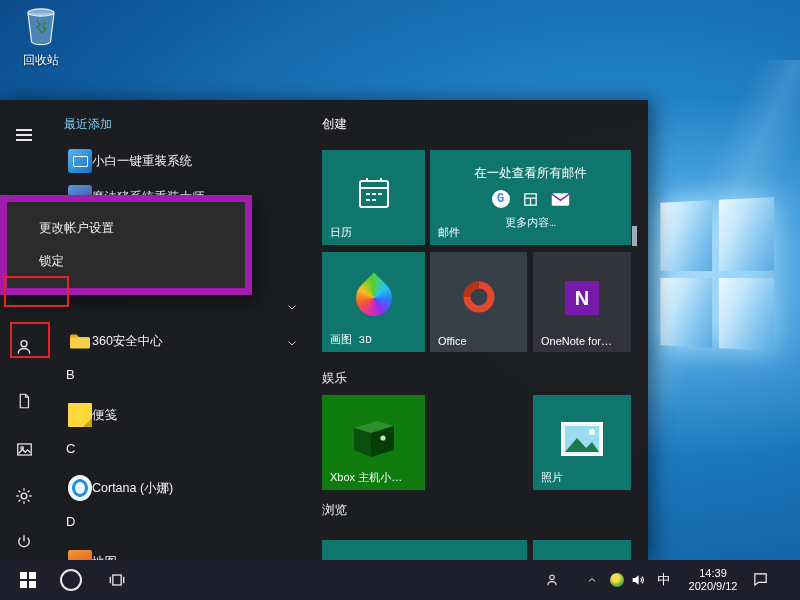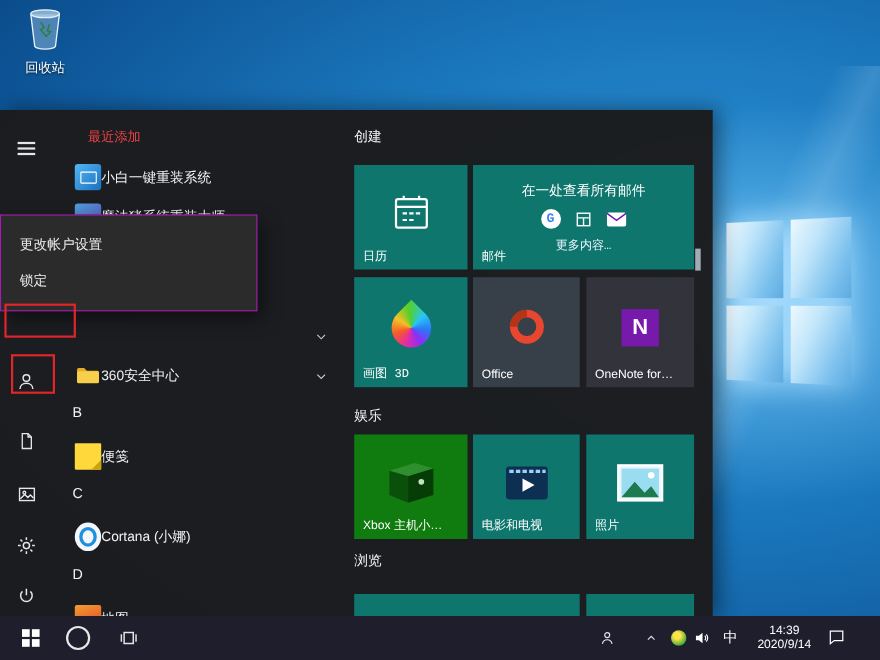--- a/index.html
+++ b/index.html
@@ -28,21 +28,21 @@
 
   
   .start-menu { position:absolute; left:0; top:100px; width:648px; height:460px;
     background:rgba(28,28,30,0.98); color:#f2f2f2; overflow:hidden; z-index:20;
     box-shadow:6px 0 18px rgba(0,0,0,0.45); }
 
   .rail-btn { position:absolute; left:0; width:48px; height:34px; display:flex; align-items:center; justify-content:center; }
   .burger { width:16px; }
   .burger i { display:block; height:2px; background:#e6e6e6; margin:3px 0; }
 
-  .app-section-label { position:absolute; left:80px; top:16px; font-size:12px; color:#ef4444; }
+  .app-section-label { position:absolute; left:64px; top:16px; font-size:12px; color:#7dd3fc; }
   .app-row { position:absolute; left:58px; width:252px; height:36px; display:flex; align-items:center; padding-left:10px; }
   .app-icon { width:24px; height:24px; flex:none; display:flex; align-items:center; justify-content:center; }
   .app-label { font-size:12.5px; color:#f2f2f2; white-space:nowrap; }
   .letter { position:absolute; left:66px; font-size:13px; color:#f2f2f2; }
   .chev { position:absolute; left:286px; }
 
   .icon-xiaobai { background:linear-gradient(135deg,#53b7f2,#1a6fc0); border-radius:3px; }
   .icon-xiaobai::after { content:""; width:13px; height:9px; border:1.5px solid #fff; border-radius:1px; }
   .icon-mofa { background:linear-gradient(135deg,#4e9fd8,#5b55c0); border-radius:3px; }
   .icon-note { background:#ffd83b; position:relative; border-radius:1px; }
@@ -66,22 +66,22 @@
     display:flex; align-items:center; justify-content:center; margin-bottom:8px; }
   .mail-tile { flex-direction:column; justify-content:flex-start; }
   .mail-head { margin-top:15px; font-size:12.5px; color:#fff; }
   .mail-icons { margin-top:8px; display:flex; gap:12px; align-items:center; }
   .gicon { width:18px; height:18px; border-radius:50%; background:#fff; color:#4285f4; font-weight:bold; font-size:12px;
     display:flex; align-items:center; justify-content:center; }
   .mail-more { margin-top:7px; font-size:11px; color:#eaf4fd; }
   .scroll-thumb { position:absolute; left:632px; top:126px; width:5px; height:20px; background:rgba(215,232,245,0.7); }
 
   
-  .context-menu { position:absolute; left:0; top:195px; width:234px; background:#2b2b2b;
-    border:1px solid #a21caf; padding:10px 0; box-shadow:5px 7px 16px rgba(0,0,0,0.5); z-index:30; }
+  .context-menu { position:absolute; left:0; top:195px; width:252px; background:#2b2b2b;
+    border:7px solid #a21caf; padding:10px 15px; box-shadow:5px 7px 16px rgba(0,0,0,0.5); z-index:30; }
   .context-item { height:33px; line-height:33px; padding-left:17px; font-size:12.5px; color:#ededed; }
 
   .red-box { position:absolute; border:2px solid #e1252b; z-index:40; background:transparent; }
   #red-signout { left:4px; top:276px; width:65px; height:31px; }
   #red-user { left:10px; top:322px; width:40px; height:36px; }
 
   
   .taskbar { position:absolute; left:0; top:560px; width:800px; height:40px; background:#1e1e2d; z-index:50; }
   .tb { position:absolute; display:flex; align-items:center; justify-content:center; }
   .start-logo { left:8px; top:0; width:40px; height:40px; }
@@ -266,35 +266,20 @@
     <div class="tile tile-xbox" style="left:322px; top:295px; width:103px; height:95px">
       <svg width="56" height="44" viewBox="0 0 56 44" style="margin-bottom:8px">
         <polygon points="8,11 31,4 48,9 25,16" fill="#2f8f2f"></polygon>
         <polygon points="8,11 25,16 25,40 8,33" fill="#0a4f0a"></polygon>
         <polygon points="25,16 48,9 48,33 25,40" fill="#063c06"></polygon>
         <circle cx="37" cy="21" r="2.6" fill="#d8f5d8" opacity="0.9"></circle>
       </svg>
       <span class="tlabel">Xbox 主机小…</span>
     </div>
 
-    <div class="tile tile-blue" style="left:430px; top:295px; width:97px; height:95px">
-      <svg width="44" height="40" viewBox="0 0 44 40" style="margin-bottom:8px">
-        <rect x="3" y="5" width="38" height="30" rx="3" fill="#0d2f52"></rect>
-        <g fill="#9fd1f7">
-          <rect x="6" y="8" width="4" height="3"></rect>
-            <rect x="12" y="8" width="4" height="3"></rect>
-            <rect x="18" y="8" width="4" height="3"></rect>
-          <rect x="24" y="8" width="4" height="3"></rect>
-            <rect x="30" y="8" width="4" height="3"></rect>
-            <rect x="36" y="8" width="3" height="3"></rect>
-        </g>
-        <polygon points="18,16 29,22 18,28" fill="#fff"></polygon>
-      </svg>
-      <span class="tlabel">电影和电视</span>
-    </div>
 
     <div class="tile tile-blue" style="left:533px; top:295px; width:98px; height:95px">
       <svg width="46" height="40" viewBox="0 0 46 40" style="margin-bottom:8px">
         <rect x="3" y="4" width="40" height="32" fill="#eaf6fc" stroke="#fff" stroke-width="2"></rect>
         <rect x="6" y="7" width="34" height="26" fill="#9adcf0"></rect>
         <polygon points="6,33 18,19 27,29 33,23 40,33" fill="#1d7a4f"></polygon>
         <circle cx="33" cy="13" r="3" fill="#fff"></circle>
       </svg>
       <span class="tlabel">照片</span>
     </div>
@@ -347,21 +332,21 @@
     <div class="tb" style="left:630px; top:12px">
       <svg width="16" height="16" viewBox="0 0 24 24">
         <path d="M4 9v6h4l5 4V5L8 9z" fill="#fff"></path>
         <path d="M16 9a4 4 0 0 1 0 6" stroke="#fff" stroke-width="1.6" fill="none"></path>
         <path d="M18 7a7 7 0 0 1 0 10" stroke="#fff" stroke-width="1.6" fill="none"></path>
       </svg>
     </div>
     <div class="tb ime">中</div>
     <div class="tb clock">
       <span>14:39</span>
-      <span>2020/9/14</span>
+      <span>2020/9/12</span>
     </div>
     <div class="tb" style="left:752px; top:11px">
       <svg width="17" height="17" viewBox="0 0 24 24" fill="none" stroke="#fff" stroke-width="1.6">
         <path d="M4 4h16v12H9l-5 4z"></path>
       </svg>
     </div>
   </div>
 
 </div>
 

